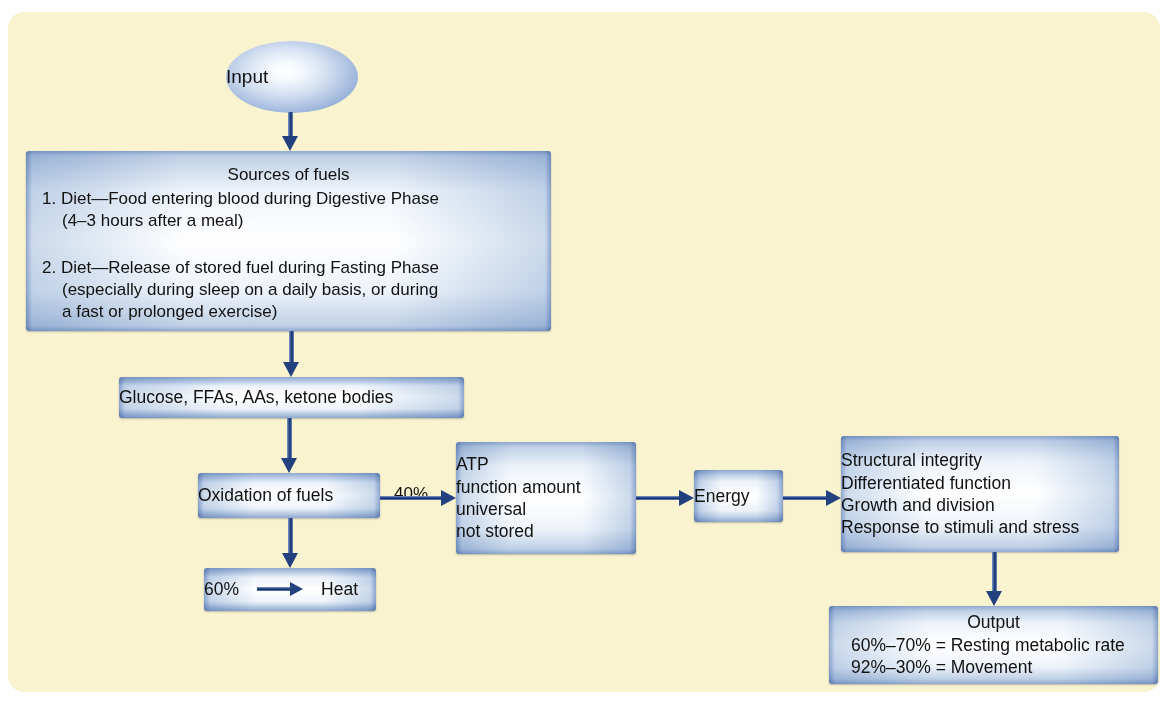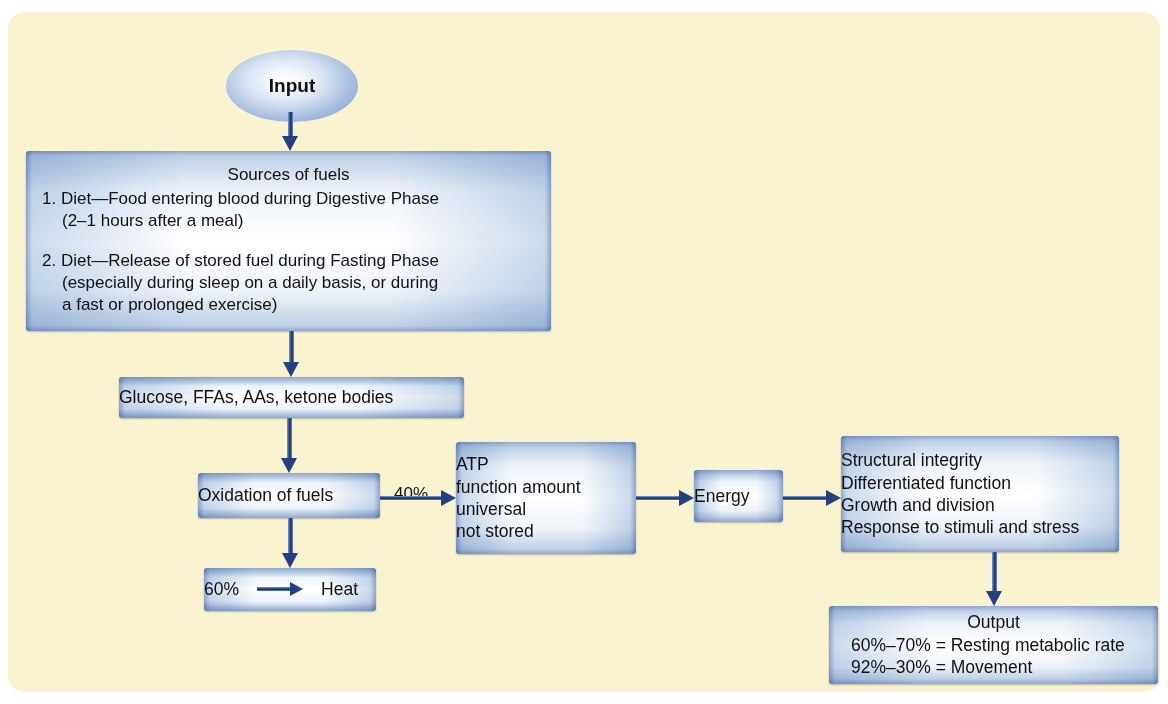--- a/index.html
+++ b/index.html
@@ -49,33 +49,31 @@
     align-items: flex-start;
     justify-content: center;
     line-height: 1.28;
   }
   .fbox .ln { display: block; white-space: nowrap; }
 
   
   #input-ellipse {
     position: absolute;
     left: 218px;
-    top: 38px;
+    top: 29px;
     width: 132px;
     height: 72px;
     border-radius: 50%;
     background: radial-gradient(ellipse at 45% 42%,
         #ffffff 0%, #f4f8fd 16%, #d4e0f1 40%,
         #9fb7dc 70%, #7b9ccd 88%, #6d8fc4 100%);
     display: flex;
     align-items: center;
-    justify-content: center;
     font-size: 19px;
     color: #111111;
-    font-weight: bold;
   }
 
   
   .arrow-v, .arrow-h {
     position: absolute;
   }
   .arrow-v .shaft {
     position: absolute;
     left: 50%;
     top: 0;
@@ -128,21 +126,21 @@
   }
   #box-sources .title { display: block; text-align: center; width: 100%; margin-bottom: 2px; }
   #box-sources .item {
     display: block;
     text-align: left;
     width: 100%;
     padding-left: 16px;
     box-sizing: border-box;
     margin-top: 0px;
   }
-  #box-sources .item.second { margin-top: 19px; }
+  #box-sources .item.second { margin-top: 26px; }
   #box-sources .item .sub { display: block; padding-left: 20px; }
 
   #box-glucose { left: 111px; top: 365px; width: 345px; height: 41px; font-size: 17.5px; }
   #box-oxidation { left: 190px; top: 461px; width: 182px; height: 45px; font-size: 17.5px; }
   #box-heat { left: 196px; top: 556px; width: 172px; height: 43px; font-size: 17.5px; }
   #box-heat .row { display: flex; align-items: center; gap: 18px; }
   #box-heat .mini-arrow {
     position: relative;
     width: 46px; height: 14px;
     display: inline-block;
@@ -179,21 +177,21 @@
 
     <div class="arrow-v" style="left:272px; top:100px; width:20px; height:39px;">
       <div class="shaft" style="height:26px;"></div>
       <div class="head"></div>
     </div>
 
     <div class="fbox" id="box-sources">
       <span class="ln title">Sources of fuels</span>
       <span class="item">
         <span class="ln">1. Diet—Food entering blood during Digestive Phase</span>
-        <span class="ln sub">(2–1 hours after a meal)</span>
+        <span class="ln sub">(4–3 hours after a meal)</span>
       </span>
       <span class="item second">
         <span class="ln">2. Diet—Release of stored fuel during Fasting Phase</span>
         <span class="ln sub">(especially during sleep on a daily basis, or during</span>
         <span class="ln sub">a fast or prolonged exercise)</span>
       </span>
     </div>
 
     <div class="arrow-v" style="left:273px; top:319px; width:20px; height:46px;">
       <div class="shaft" style="height:33px;"></div>

